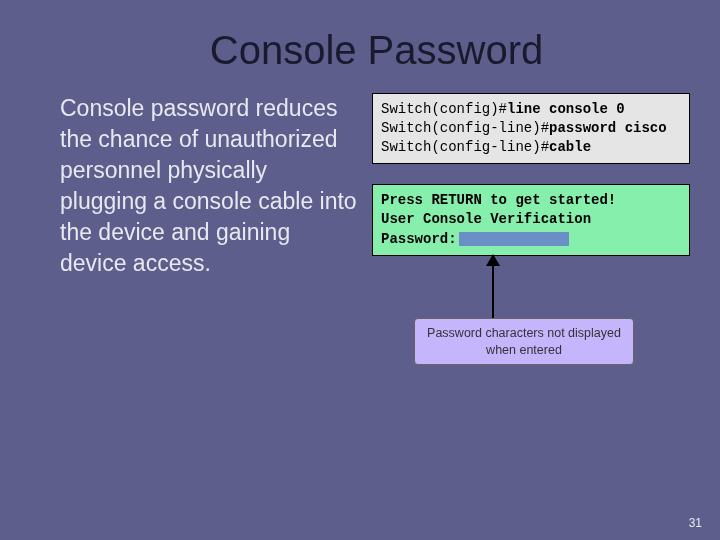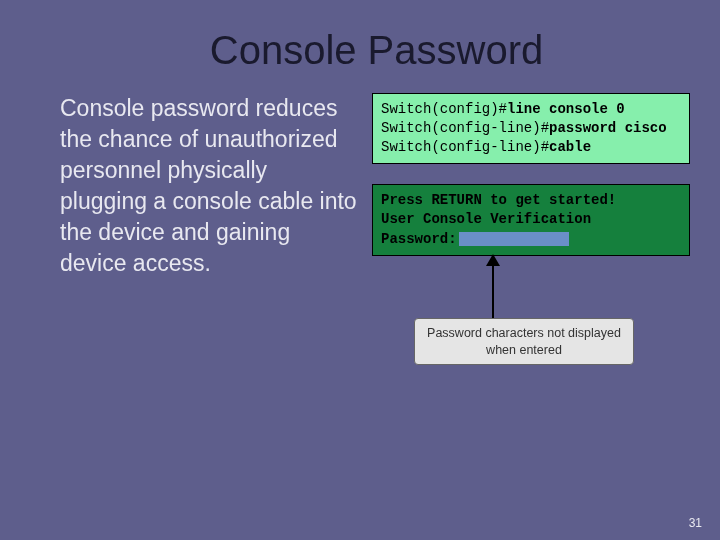--- a/index.html
+++ b/index.html
@@ -29,33 +29,33 @@
     flex: 0 0 300px;
     color: #e8e8f0;
     font-size: 23px;
     line-height: 1.35;
   }
   .right {
     flex: 1;
     position: relative;
   }
   .terminal-box {
-    background: #86efac;
+    background: #e5e5e5;
     border: 1px solid #000;
     padding: 6px 8px;
     font-family: "Courier New", monospace;
     font-size: 14px;
     color: #000;
     line-height: 1.35;
     margin-bottom: 20px;
     white-space: nowrap;
   }
   .terminal-box .bold { font-weight: bold; }
   .terminal2 {
-    background: #15803d;
+    background: #86efac;
     border: 1px solid #000;
     padding: 6px 8px;
     font-family: "Courier New", monospace;
     font-size: 14px;
     font-weight: bold;
     color: #000;
     line-height: 1.4;
     position: relative;
   }
   .pw-mask {
@@ -84,21 +84,21 @@
     top: -2px;
     width: 0; height: 0;
     border-left: 7px solid transparent;
     border-right: 7px solid transparent;
     border-bottom: 12px solid #000;
   }
   .callout {
     position: absolute;
     top: 62px;
     left: 42px;
-    background: #e5e5e5;
+    background: #c4b5fd;
     border: 1px solid #666;
     border-radius: 4px;
     padding: 6px 10px;
     font-size: 12.5px;
     color: #333;
     text-align: center;
     width: 220px;
     line-height: 1.3;
   }
   .page-num {

